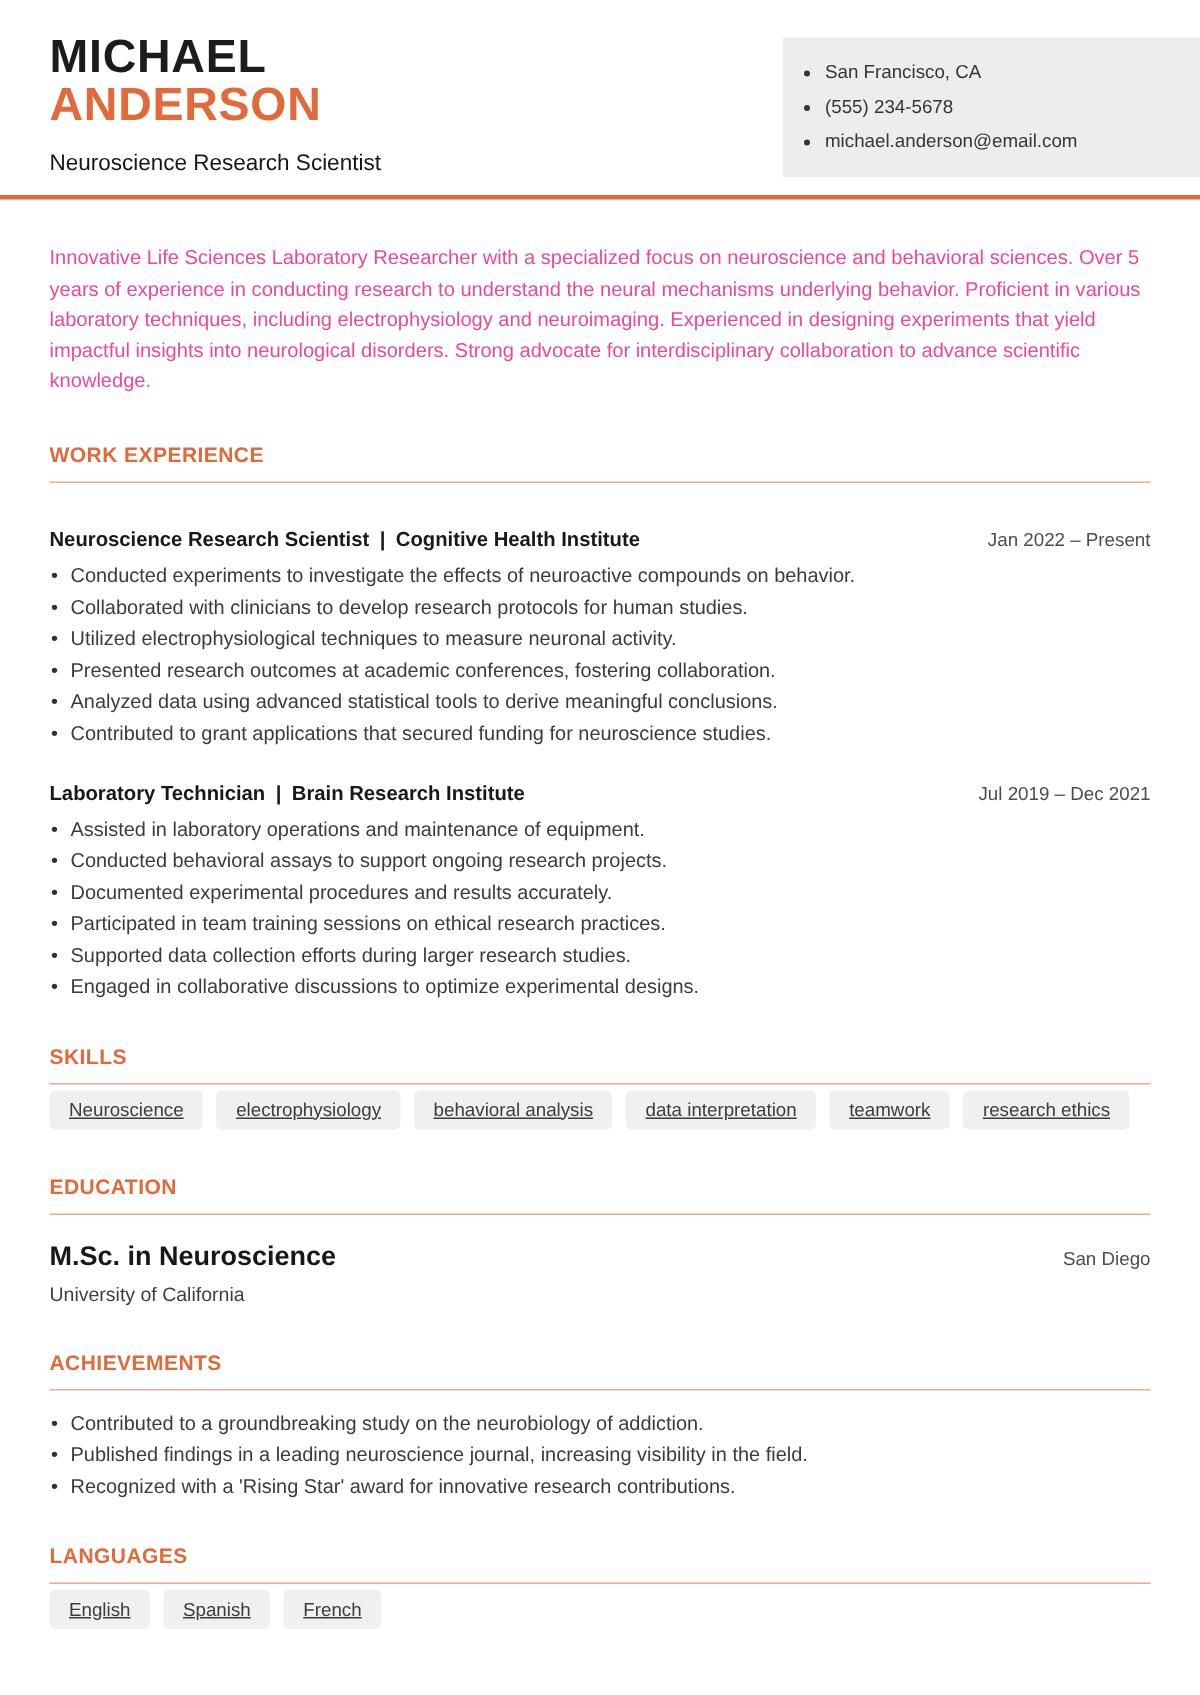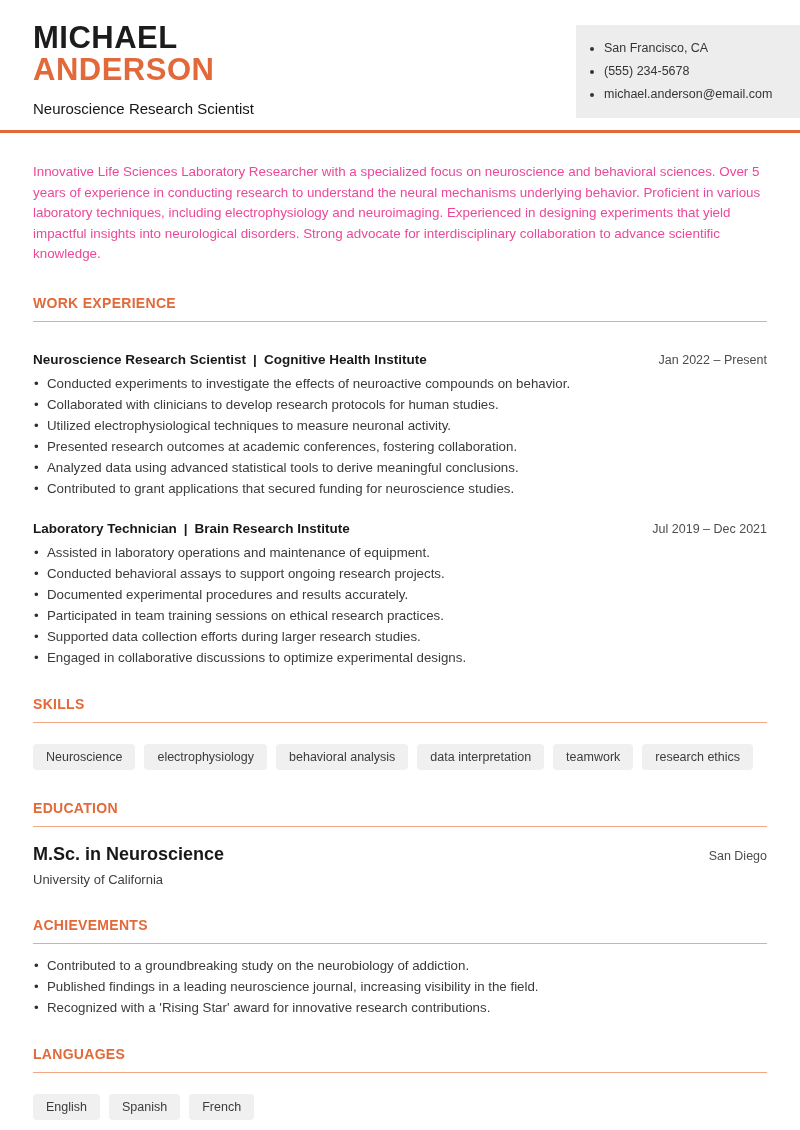--- a/index.html
+++ b/index.html
@@ -20,21 +20,21 @@
 
   
   header { position: relative; padding: 22px 33px 0 33px; }
   h1 { margin: 0; font-size: 31px; line-height: 32px; font-weight: 700; letter-spacing: 0.5px; }
   .name-first { display: block; color: #1c1c1c; }
   .name-last  { display: block; color: var(--accent); }
   .subtitle { margin-top: 13px; font-size: 15px; line-height: 19px; font-weight: 400; color: #161616; }
 
   .contact {
     position: absolute; top: 25px; right: 0;
-    width: 224px; background: var(--contact-bg);
+    width: 278px; background: var(--contact-bg);
     padding: 12px 10px 12px 14px;
   }
   .contact ul { margin: 0; padding: 0 0 0 14px; list-style: disc; }
   .contact li { font-size: 12.5px; line-height: 23px; color: #353535; }
 
   .top-rule { height: 3px; background: var(--accent); margin-top: 12px; }
 
   
   main { padding: 0 33px 60px 33px; }
   .summary { margin: 29px 0 0 0; font-size: 13.4px; line-height: 20.5px; color: #ec4899; }
@@ -54,21 +54,21 @@
   .date { font-size: 12.5px; color: #4d4d4d; white-space: nowrap; }
 
   ul.bullets { margin: 9px 0 0 0; padding: 0; list-style: none; }
   ul.bullets li {
     position: relative; padding-left: 14px;
     font-size: 13.3px; line-height: 16px; margin-top: 5px;
     color: #3b3b3b;
   }
   ul.bullets li::before { content: "•"; position: absolute; left: 1px; color: #2f2f2f; }
 
-  .tags { margin-top: 21px; display: flex; flex-wrap: wrap; gap: 9px; }
+  .tags { margin-top: 4px; display: flex; flex-wrap: wrap; gap: 9px; text-decoration: underline; }
   .tag {
     display: inline-block; background: var(--tag-bg); border-radius: 4px;
     padding: 6px 13px; font-size: 12.5px; color: #3c3c3c; line-height: 14px;
   }
 
   .edu { margin-top: 17px; }
   .edu-degree { margin: 0; font-size: 18px; font-weight: 700; color: #181818; }
   .edu-school { margin-top: 7px; font-size: 13px; color: #3e3e3e; }
 </style>
 </head>

